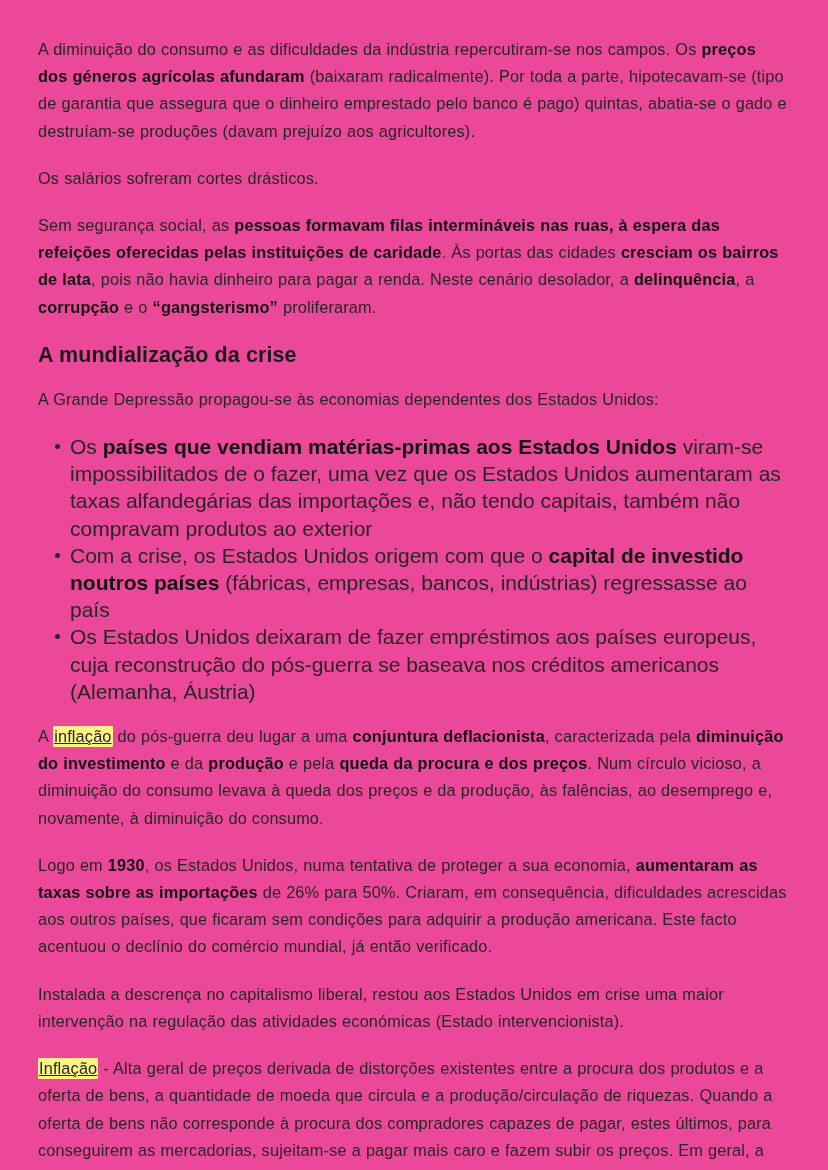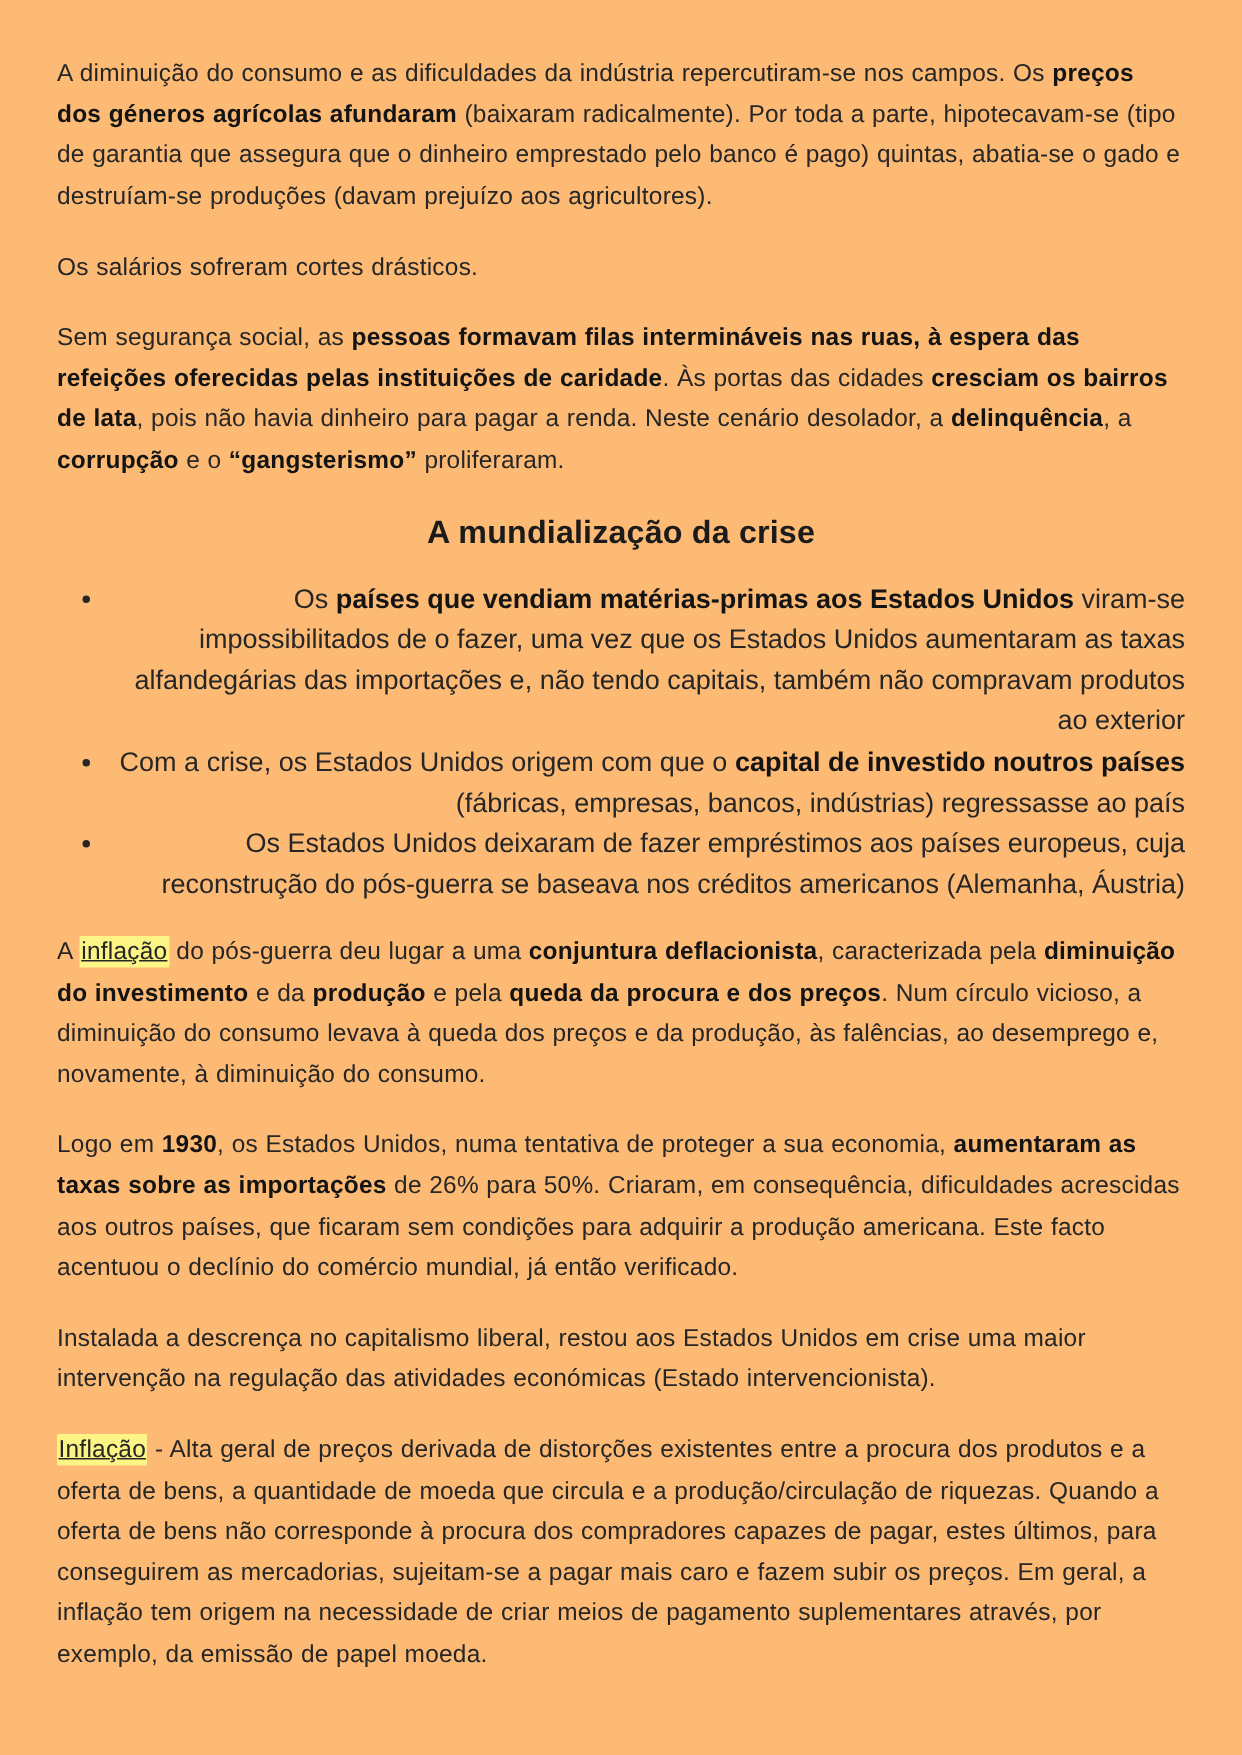--- a/index.html
+++ b/index.html
@@ -15,21 +15,21 @@
     color: #262626;
     overflow: hidden;
   }
 
   .page {
     position: relative;
     width: 828px;
     height: 1170px;
     box-sizing: border-box;
     padding: 36px 38px 10px 38px;
-    background: #fdba74;
+    background: #ec4899;
   }
 
   .doc-body {
     width: 752px;
   }
 
   p.para {
     margin: 0 0 20px 0;
     font-size: 16.3px;
     line-height: 27.2px;
@@ -39,37 +39,35 @@
     word-spacing: 0.02em;
   }
 
   h2.section-heading {
     margin: 4px 0 17px 0;
     font-size: 21.5px;
     line-height: 28px;
     font-weight: bold;
     color: #1b1b1b;
     letter-spacing: 0.005em;
-    text-align: center;
   }
 
   ul.bullet-list {
     margin: 0 0 18px 0;
     padding: 0;
     list-style: none;
   }
 
   ul.bullet-list > li {
     position: relative;
     margin: 0 0 0 0;
     padding: 0 0 0 32px;
-    font-size: 18px;
+    font-size: 21px;
     line-height: 27.2px;
     color: #262626;
-    text-align: right;
   }
 
   ul.bullet-list > li::before {
     content: "";
     position: absolute;
     left: 17px;
     top: 11px;
     width: 5px;
     height: 5px;
     border-radius: 50%;
@@ -94,20 +92,21 @@
 </style>
 </head>
 <body>
 
 <div class="page">
   <div class="doc-body" id="doc-body">
       <p class="para rich"><span>A diminuição do consumo e as dificuldades da indústria repercutiram-se nos campos. Os </span><span class="bold">preços dos géneros agrícolas afundaram</span><span> (baixaram radicalmente). Por toda a parte, hipotecavam-se (tipo de garantia que assegura que o dinheiro emprestado pelo banco é pago) quintas, abatia-se o gado e destruíam-se produções (davam prejuízo aos agricultores).</span></p>
       <p class="para rich"><span>Os salários sofreram cortes drásticos.</span></p>
       <p class="para rich"><span>Sem segurança social, as </span><span class="bold">pessoas formavam filas intermináveis nas ruas, à espera das refeições oferecidas pelas instituições de caridade</span><span>. Às portas das cidades </span><span class="bold">cresciam os bairros de lata</span><span>, pois não havia dinheiro para pagar a renda. Neste cenário desolador, a </span><span class="bold">delinquência</span><span>, a </span><span class="bold">corrupção</span><span> e o </span><span class="bold">“gangsterismo”</span><span> proliferaram.</span></p>
       <h2 class="section-heading rich"><span>A mundialização da crise</span></h2>
+      <p class="para rich"><span>A Grande Depressão propagou-se às economias dependentes dos Estados Unidos:</span></p>
       <ul class="bullet-list">
         <li class="rich"><span>Os </span><span class="bold">países que vendiam matérias-primas aos Estados Unidos</span><span> viram-se impossibilitados de o fazer, uma vez que os Estados Unidos aumentaram as taxas alfandegárias das importações e, não tendo capitais, também não compravam produtos ao exterior</span></li>
         <li class="rich"><span>Com a crise, os Estados Unidos origem com que o </span><span class="bold">capital de investido noutros países</span><span> (fábricas, empresas, bancos, indústrias) regressasse ao país</span></li>
         <li class="rich"><span>Os Estados Unidos deixaram de fazer empréstimos aos países europeus, cuja reconstrução do pós-guerra se baseava nos créditos americanos (Alemanha, Áustria)</span></li>
       </ul>
       <p class="para rich"><span>A </span><span class="hl">inflação</span><span> do pós-guerra deu lugar a uma </span><span class="bold">conjuntura deflacionista</span><span>, caracterizada pela </span><span class="bold">diminuição do investimento</span><span> e da </span><span class="bold">produção</span><span> e pela </span><span class="bold">queda da procura e dos preços</span><span>. Num círculo vicioso, a diminuição do consumo levava à queda dos preços e da produção, às falências, ao desemprego e, novamente, à diminuição do consumo.</span></p>
       <p class="para rich"><span>Logo em </span><span class="bold">1930</span><span>, os Estados Unidos, numa tentativa de proteger a sua economia, </span><span class="bold">aumentaram as taxas sobre as importações</span><span> de 26% para 50%. Criaram, em consequência, dificuldades acrescidas aos outros países, que ficaram sem condições para adquirir a produção americana. Este facto acentuou o declínio do comércio mundial, já então verificado.</span></p>
       <p class="para rich"><span>Instalada a descrença no capitalismo liberal, restou aos Estados Unidos em crise uma maior intervenção na regulação das atividades económicas (Estado intervencionista).</span></p>
       <p class="para rich"><span class="hl">Inflação</span><span> - Alta geral de preços derivada de distorções existentes entre a procura dos produtos e a oferta de bens, a quantidade de moeda que circula e a produção/circulação de riquezas. Quando a oferta de bens não corresponde à procura dos compradores capazes de pagar, estes últimos, para conseguirem as mercadorias, sujeitam-se a pagar mais caro e fazem subir os preços. Em geral, a inflação tem origem na necessidade de criar meios de pagamento suplementares através, por exemplo, da emissão de papel moeda.</span></p>
     </div>

